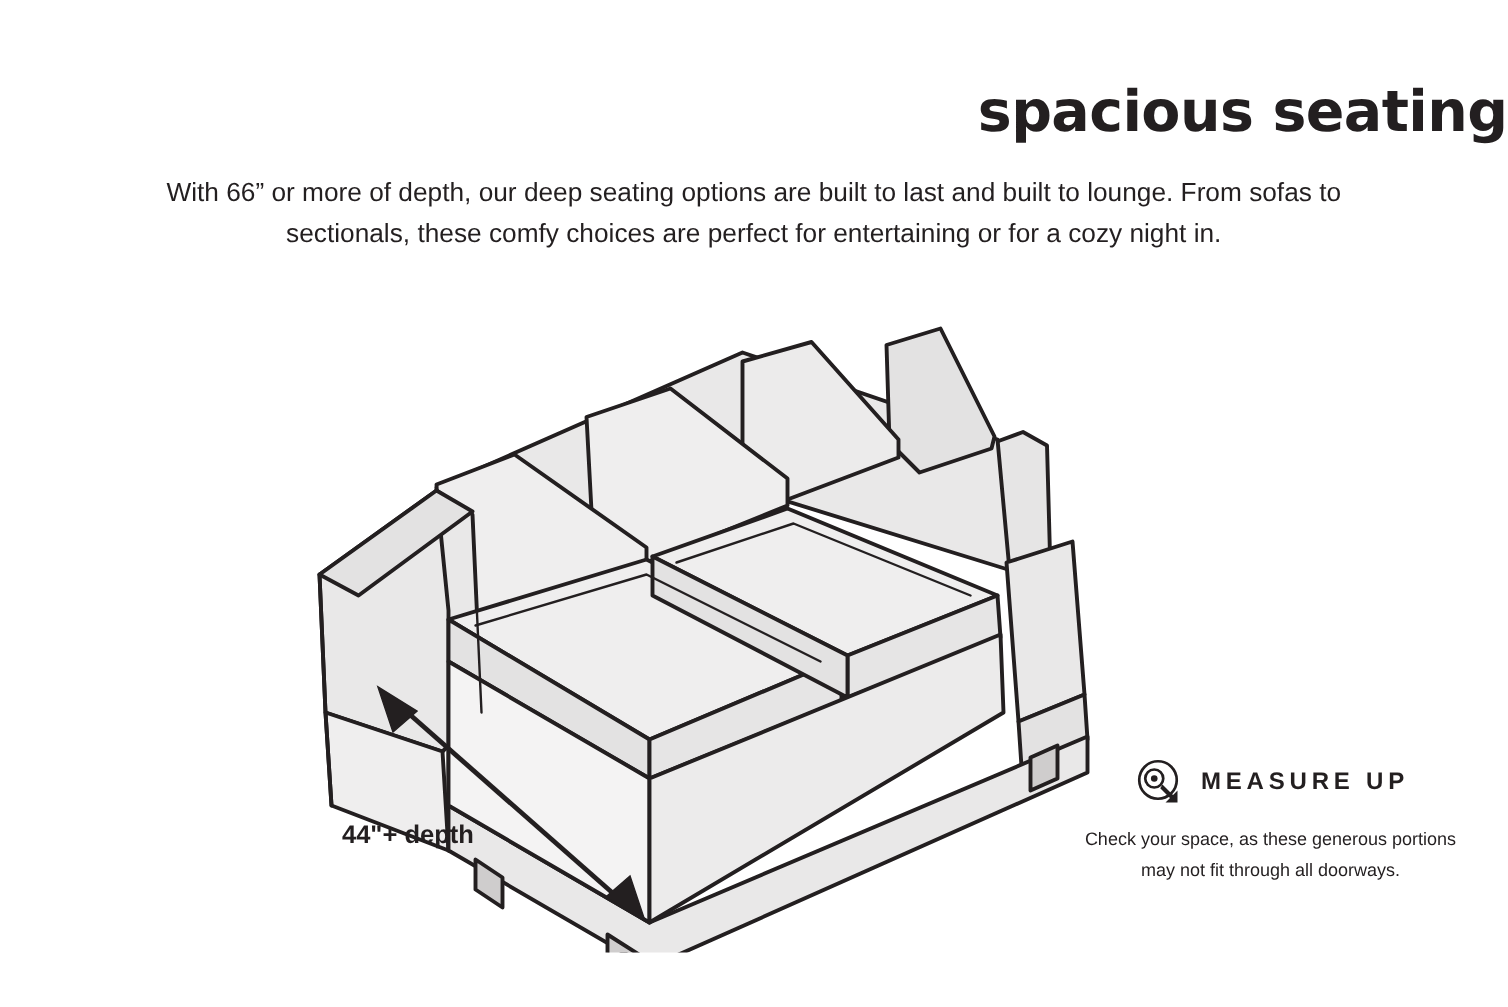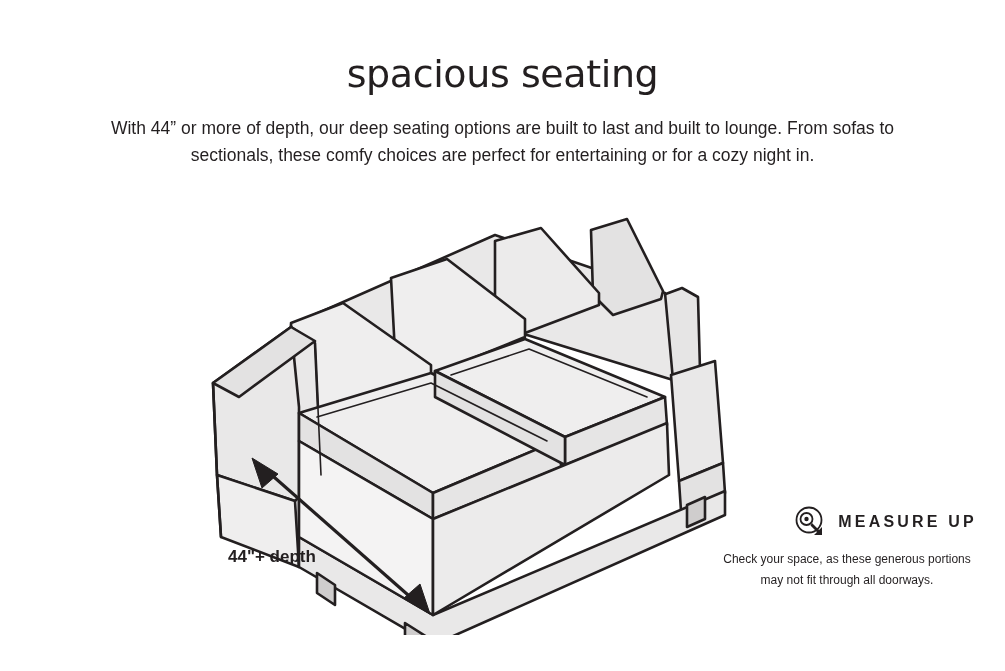--- a/index.html
+++ b/index.html
@@ -18,23 +18,23 @@
   .page {
     position: absolute;
     inset: 0;
     background: #ffffff;
   }
   .headline {
     position: absolute;
     top: 52px;
     left: 0;
     width: 100%;
-    text-align: center;
+    text-align: right;
     font-size: 38px;
-    font-weight: normal;
+    font-weight: bold;
     letter-spacing: -0.4px;
     color: #231f20;
     font-family: "DejaVu Sans", sans-serif;
   }
   .subcopy {
     position: absolute;
     top: 115px;
     left: 50%;
     transform: translateX(-50%);
     width: 820px;
@@ -67,21 +67,21 @@
   .measure-block {
     position: absolute;
     right: 28px;
     top: 505px;
     width: 260px;
     text-align: center;
   }
   .measure-head {
     display: flex;
     align-items: center;
-    justify-content: flex-end;
+    justify-content: center;
     gap: 12px;
     margin-bottom: 10px;
   }
   .measure-title {
     font-size: 16px;
     font-weight: bold;
     letter-spacing: 3.2px;
     color: #231f20;
     font-family: "Liberation Sans", sans-serif;
   }
@@ -97,21 +97,21 @@
     display: block;
   }
 </style>
 </head>
 <body>
 
 <div class="page">
 
   <div class="headline">spacious seating</div>
 
-  <div class="subcopy">With 44” or more of depth, our deep seating options are built to last and built to lounge. From sofas to sectionals, these comfy choices are perfect for entertaining or for a cozy night in.</div>
+  <div class="subcopy">With 66” or more of depth, our deep seating options are built to last and built to lounge. From sofas to sectionals, these comfy choices are perfect for entertaining or for a cozy night in.</div>
 
   <div class="illustration">
     <svg width="620" height="460" viewBox="0 0 620 460" xmlns="http://www.w3.org/2000/svg">
       <g fill="#efeeee" stroke="#231f20" stroke-width="2.6" stroke-linejoin="round" stroke-linecap="round">
 
         <path d="M468 120 L487 113 L503 122 L505 195 L477 205 Z" fill="#e6e5e5"></path>
 
         <path d="M96 150 L300 60 L470 118 L478 205 L300 150 L104 232 Z" fill="#e9e8e8"></path>
 
         <path d="M396 55 L432 44 L468 116 L466 124 L418 140 L398 120 Z" fill="#e3e2e2"></path>

